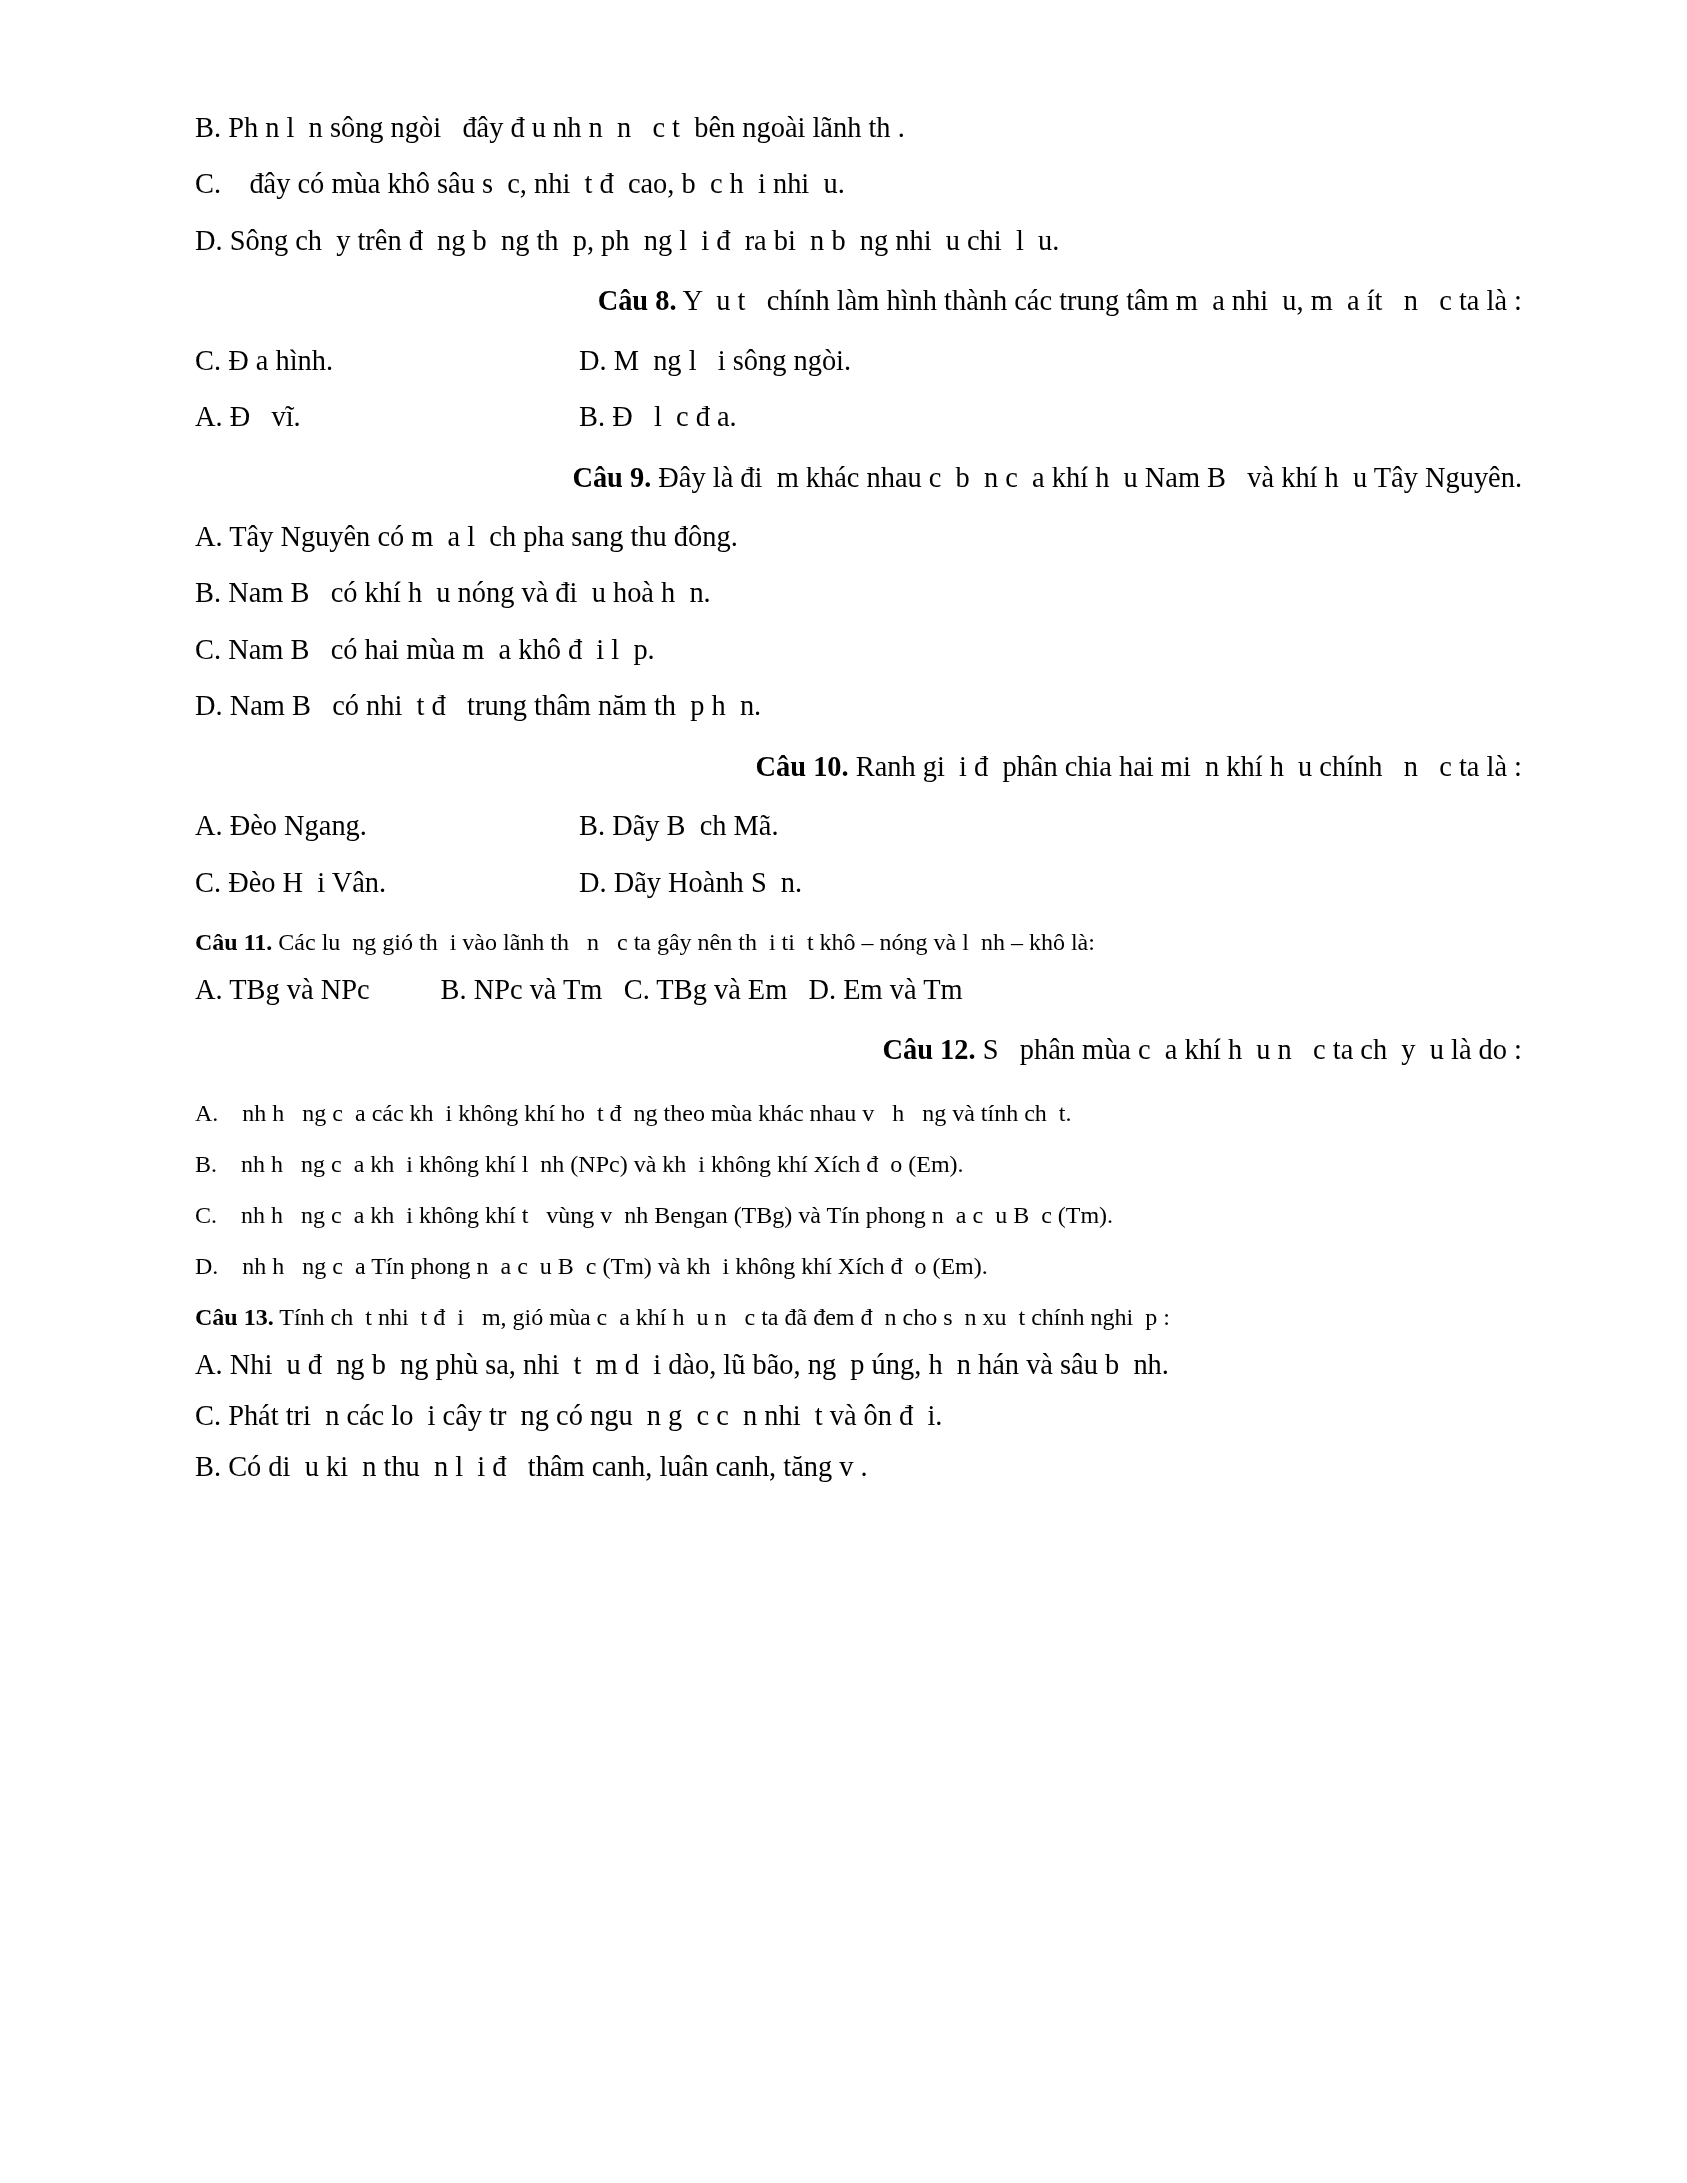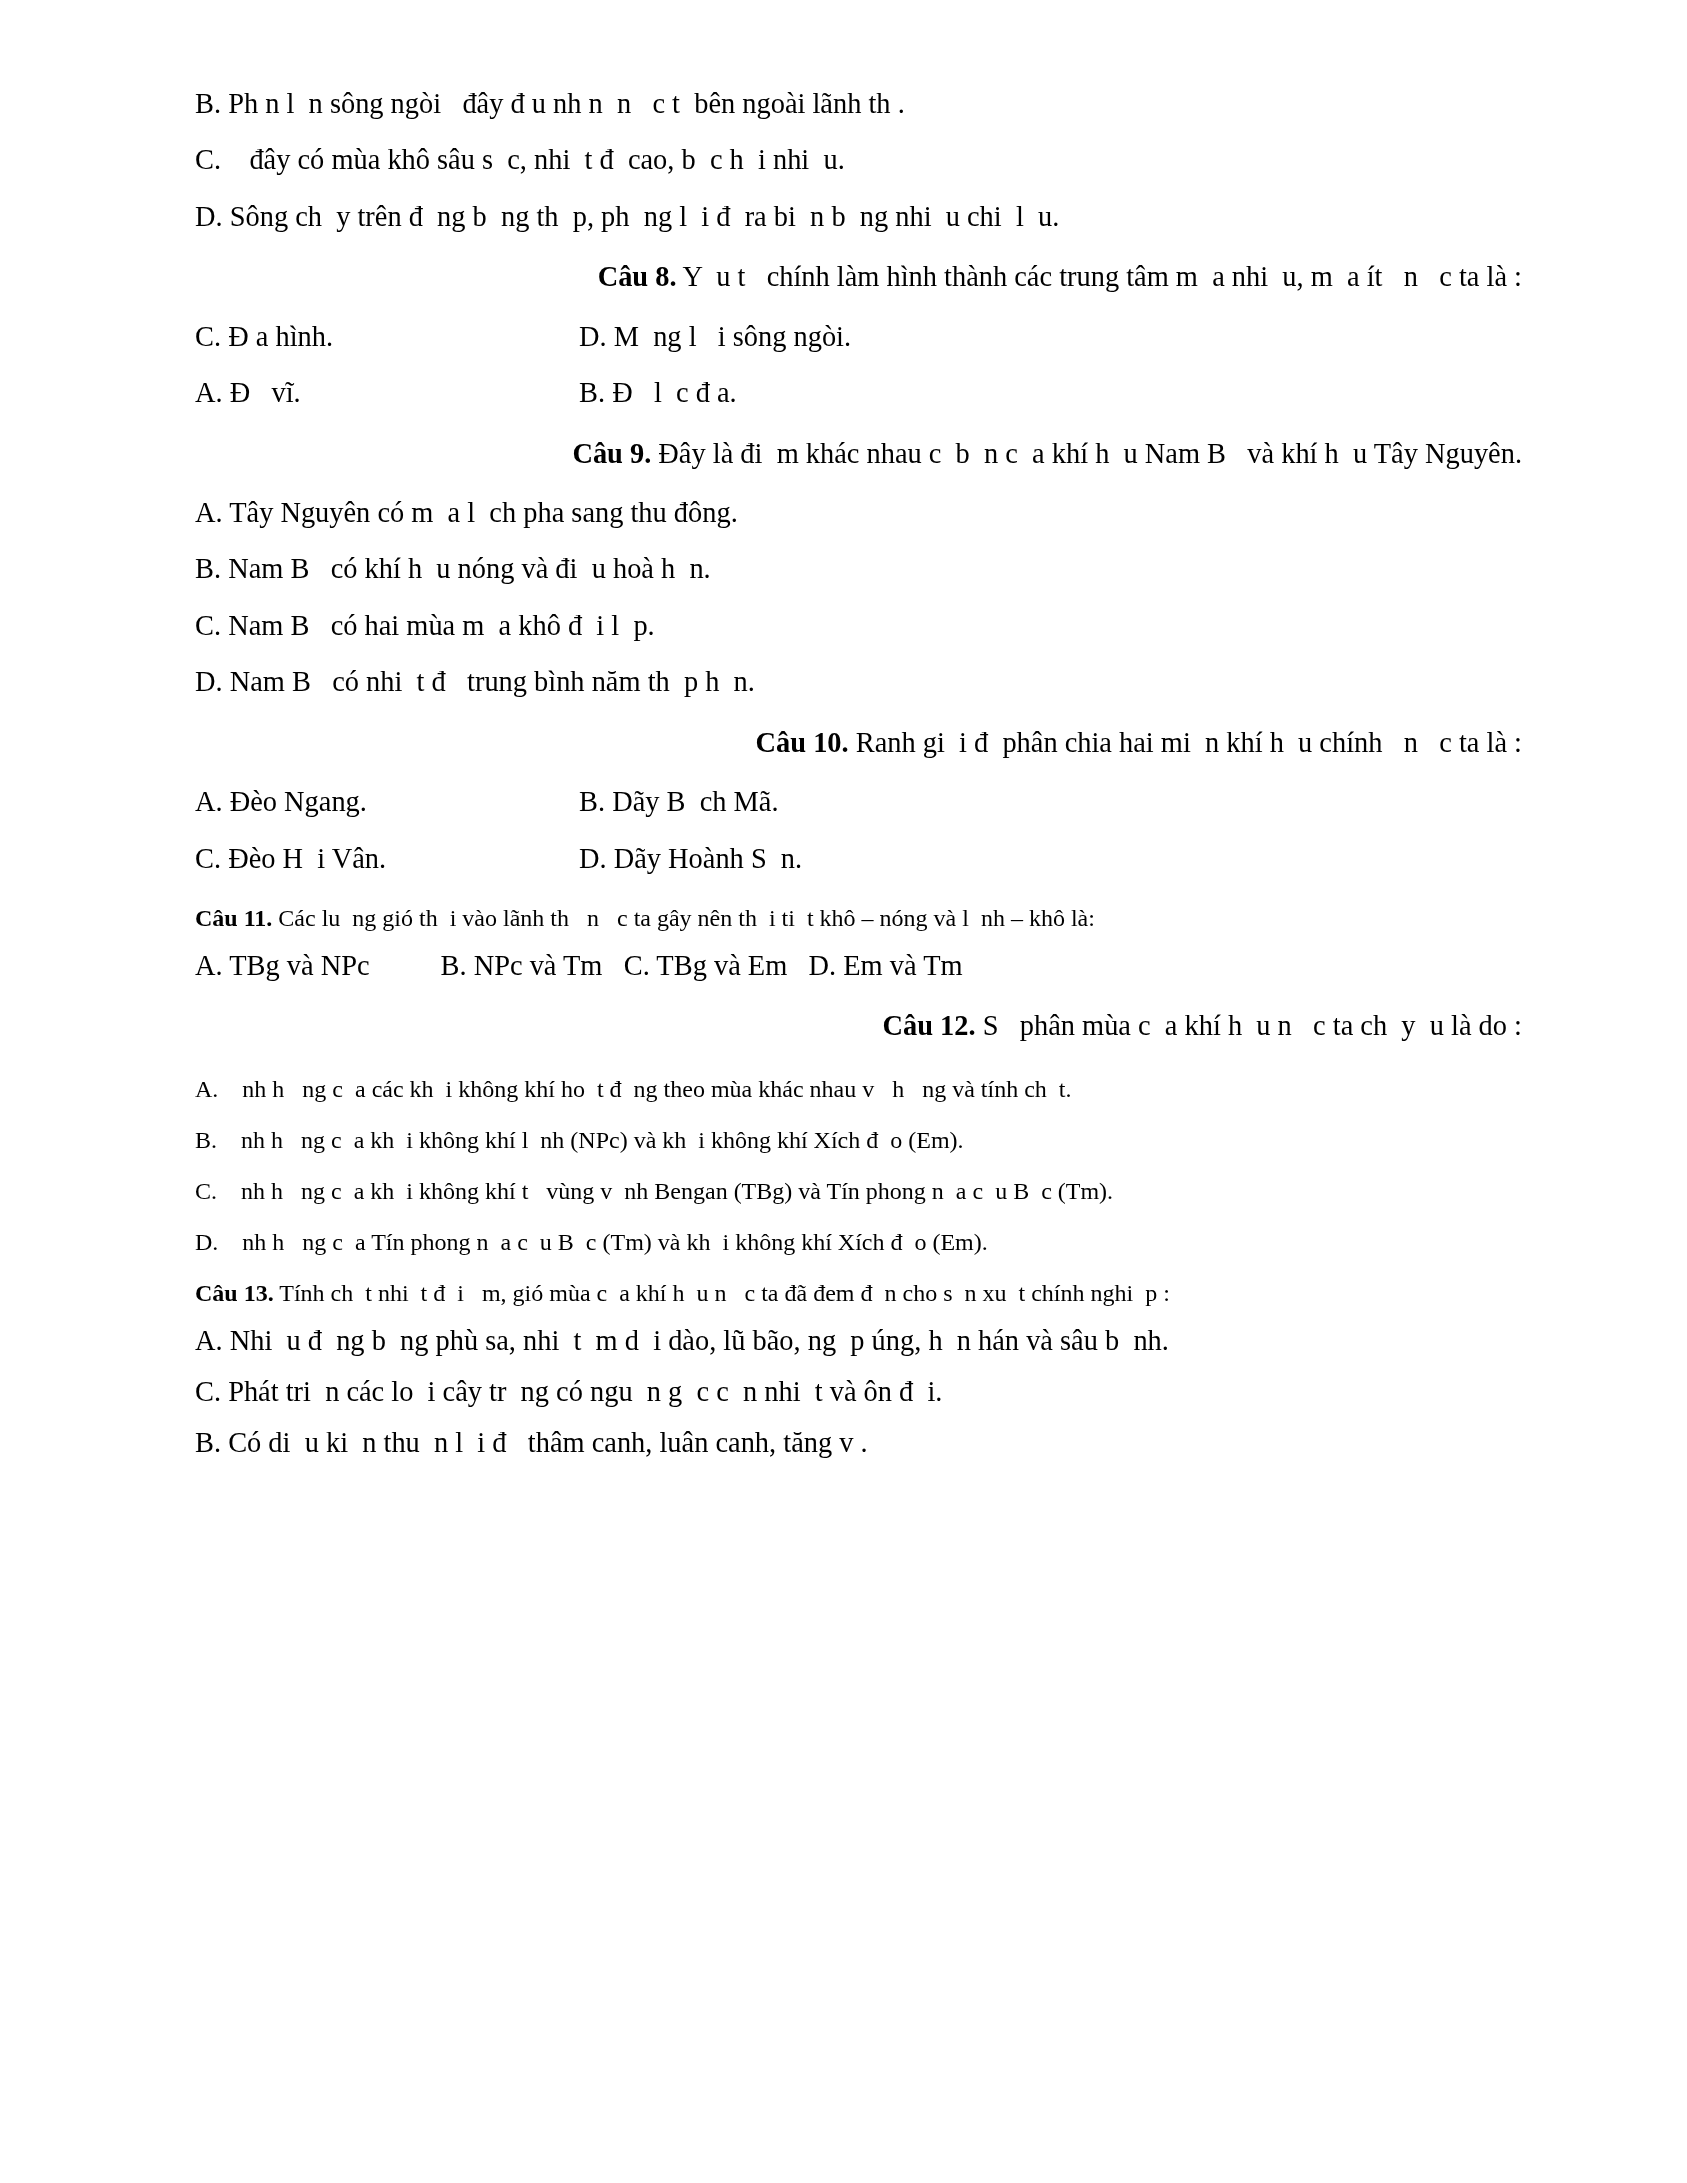--- a/index.html
+++ b/index.html
@@ -10,21 +10,21 @@
   body {
     width: 1687px;
     height: 2183px;
     font-family: "Liberation Serif", serif;
     color: #000000;
   }
   .page {
     width: 1687px;
     height: 2183px;
     box-sizing: border-box;
-    padding: 90px 165px 132px 195px;
+    padding: 114px 165px 132px 195px;
     position: relative;
   }
   .line {
     font-size: 28.4px;
     line-height: 1.0;
     margin: 0 0 28px 0;
     white-space: pre-wrap;
   }
   .q {
     font-size: 28.4px;
@@ -85,21 +85,21 @@
   </div>
   <div class="two-col">
     <div class="col-a">A. Đ   vĩ.</div>
     <div class="col-b">B. Đ   l  c đ a.</div>
   </div>
 
   <p class="q"><b>Câu 9.</b><span> Đây là đi  m khác nhau c  b  n c  a khí h  u Nam B   và khí h  u Tây Nguyên.</span></p>
   <p class="line">A. Tây Nguyên có m  a l  ch pha sang thu đông.</p>
   <p class="line">B. Nam B   có khí h  u nóng và đi  u hoà h  n.</p>
   <p class="line">C. Nam B   có hai mùa m  a khô đ  i l  p.</p>
-  <p class="line">D. Nam B   có nhi  t đ   trung bình năm th  p h  n.</p>
+  <p class="line">D. Nam B   có nhi  t đ   trung thâm năm th  p h  n.</p>
 
   <p class="q"><b>Câu 10.</b><span> Ranh gi  i đ  phân chia hai mi  n khí h  u chính   n   c ta là :</span></p>
   <div class="two-col">
     <div class="col-a">A. Đèo Ngang.</div>
     <div class="col-b">B. Dãy B  ch Mã.</div>
   </div>
   <div class="two-col">
     <div class="col-a">C. Đèo H  i Vân.</div>
     <div class="col-b">D. Dãy Hoành S  n.</div>
   </div>

